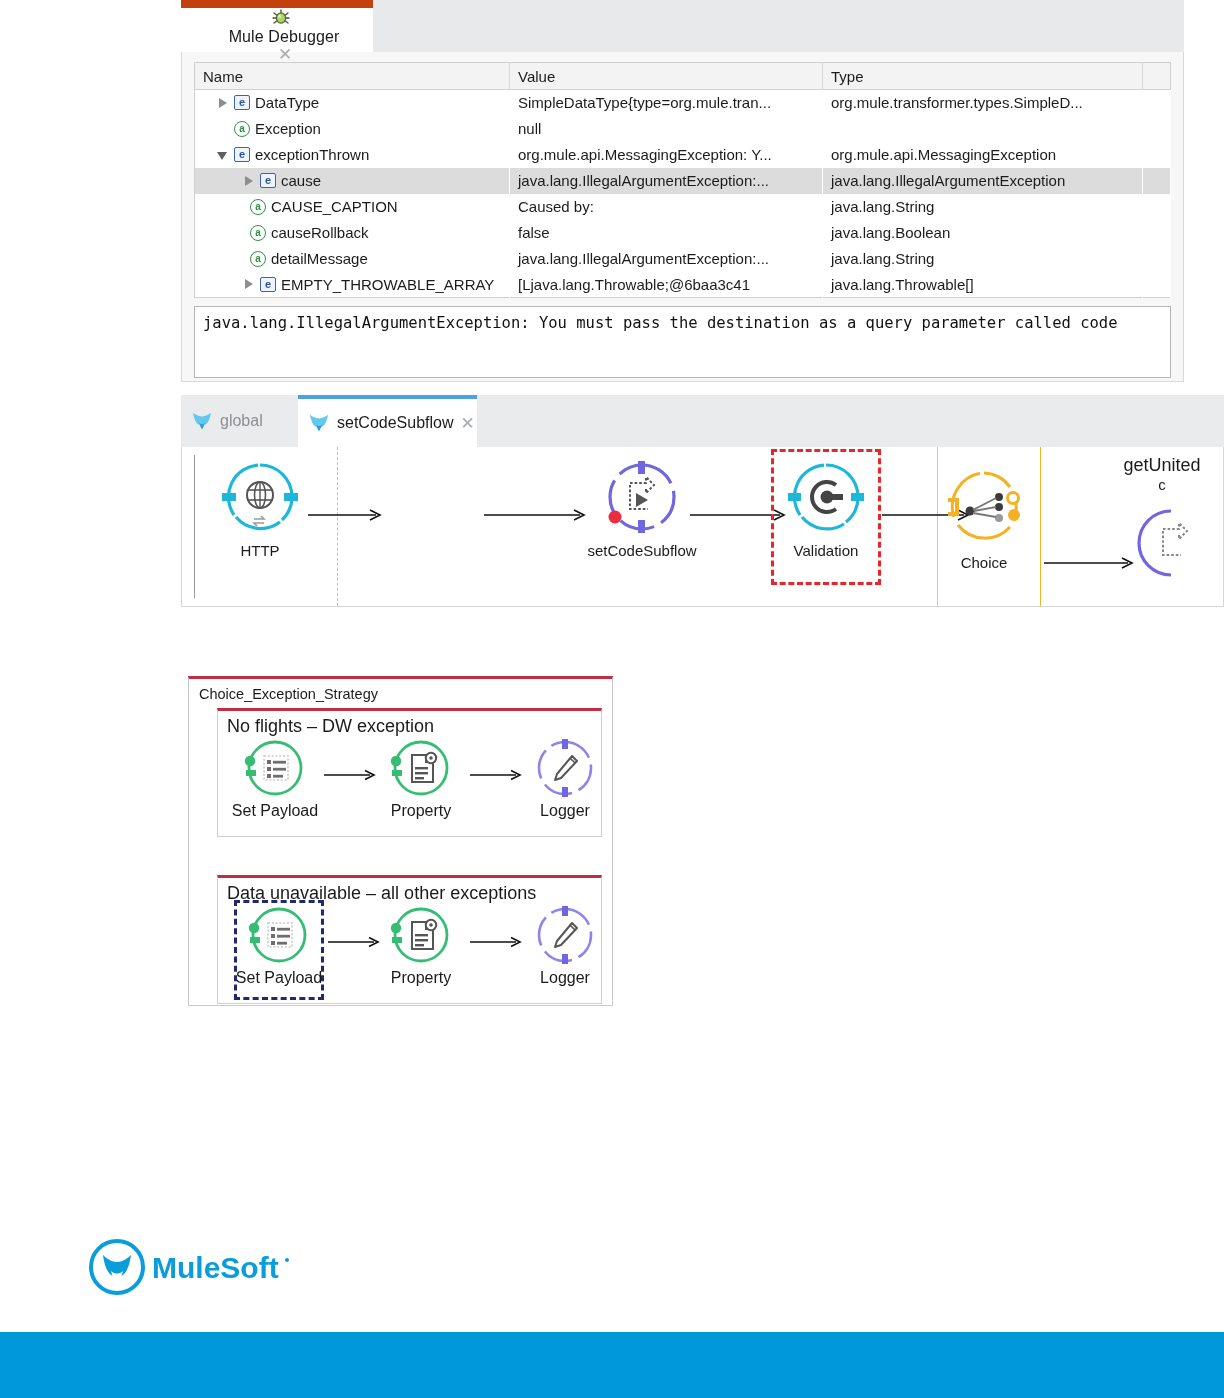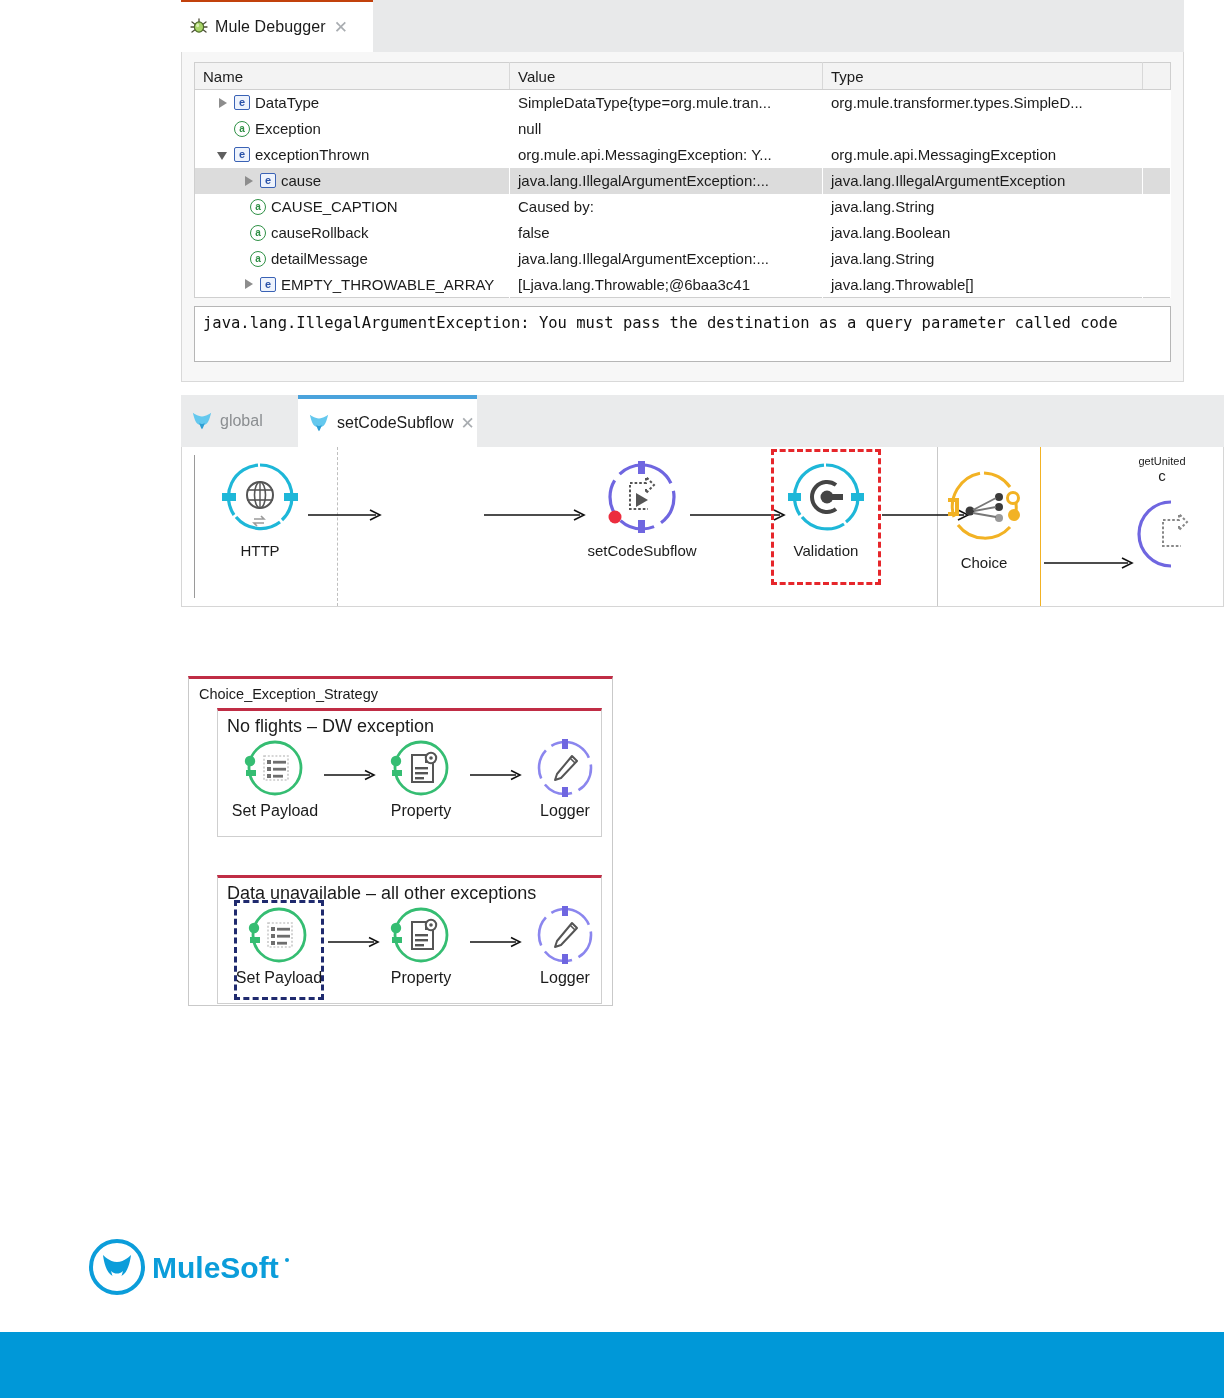--- a/index.html
+++ b/index.html
@@ -10,22 +10,22 @@
     font-family: "Liberation Sans", sans-serif;
     overflow: hidden;
   }
   .page { position: relative; width: 1224px; height: 1398px; background:#fff; }
 
   
   .dbg-wrap { position: absolute; left: 181px; top: 0px; width: 1003px; }
   .tabstrip { position: relative; height: 52px; background: #e8e9ea; }
   .tab-active {
     position: absolute; left: 0; top: 0; width: 192px; height: 52px;
-    background: #ffffff; border-top: 2px solid #c2410c;
-    display: flex; align-items: center; padding-left: 8px;
+    background: #ffffff; border-top: 8px solid #c2410c;
+    display: flex; align-items: center; padding-left: 8px; flex-direction: column;
   }
   .tab-label { font-size: 16px; color: #1b1b1b; margin-left: 6px; letter-spacing:.1px;}
   .tab-close { margin-left: 8px; color: #a9adb1; font-size: 17px; line-height: 1; font-weight: 400;}
   .bug-icon { width: 20px; height: 20px; display:block; }
 
   .dbg-body {
     background: #f7f7f7; border: 1px solid #d9d9d9; border-top: none;
     padding: 10px 12px 14px 12px; height: 330px;
   }
 
@@ -69,21 +69,21 @@
     text-align: center; border-radius: 50%; font-weight: 700;
   }
   .ind-1 { padding-left: 14px; }
   .ind-2 { padding-left: 40px; }
   .ind-2b { padding-left: 30px; }
 
   
   .trace {
     margin-top: 8px; background: #ffffff; border: 1px solid #b6b6b6;
     padding: 5px 8px 8px 8px; font-family: "DejaVu Sans Mono", monospace;
-    font-size: 15.5px; line-height: 23px; color: #111; height: 56px;
+    font-size: 15.5px; line-height: 23px; color: #111; height: 72px;
   }
 
   
   .flow-wrap { position: absolute; left: 181px; top: 395px; width: 1043px; }
   .flowtabs { position: relative; height: 52px; background: #eaebec; }
   .ftab {
     position: absolute; top: 0; height: 52px; display: flex; align-items: center;
     padding: 0 10px; font-size: 16px;
   }
   .ftab.inactive { left: 0; width: 117px; color: #8b8e91; }
@@ -412,21 +412,21 @@
       </div>
 
       <div class="arrow" style="left:862px; width:92px; top:108px;">
         <svg viewBox="0 0 92 12" width="92" height="12">
             <line x1="0" y1="6" x2="84" y2="6" stroke="#111" stroke-width="1.6"></line>
             <path d="M78 1 L88 6 L78 11" fill="none" stroke="#111" stroke-width="1.6"></path>
           </svg>
       </div>
 
       <div style="position:absolute; left:918px; top:0px; width:124px; text-align:center; overflow:hidden;">
-        <div style="font-size:11px; color:#1b1b1b; padding-top:8px;">getUnited</div>
+        <div style="font-size:18px; color:#1b1b1b; padding-top:8px;">getUnited</div>
         <div style="font-size:15px; color:#1b1b1b;">c</div>
         <div style="margin-top:12px;">
           <svg viewBox="0 0 76 76" width="76" height="76" style="margin-left:18px;">
             <path d="M38 6 A32 32 0 0 0 38 70" fill="none" stroke="#6f66e0" stroke-width="3.2"></path>
             <path d="M30 24 h16 v-6 l8 8 l-8 8 v-6" fill="none" stroke="#888" stroke-width="2" stroke-dasharray="2.6 2"></path>
             <path d="M30 26 v24 h18" fill="none" stroke="#888" stroke-width="2" stroke-dasharray="2.6 2"></path>
           </svg>
         </div>
       </div>
 

